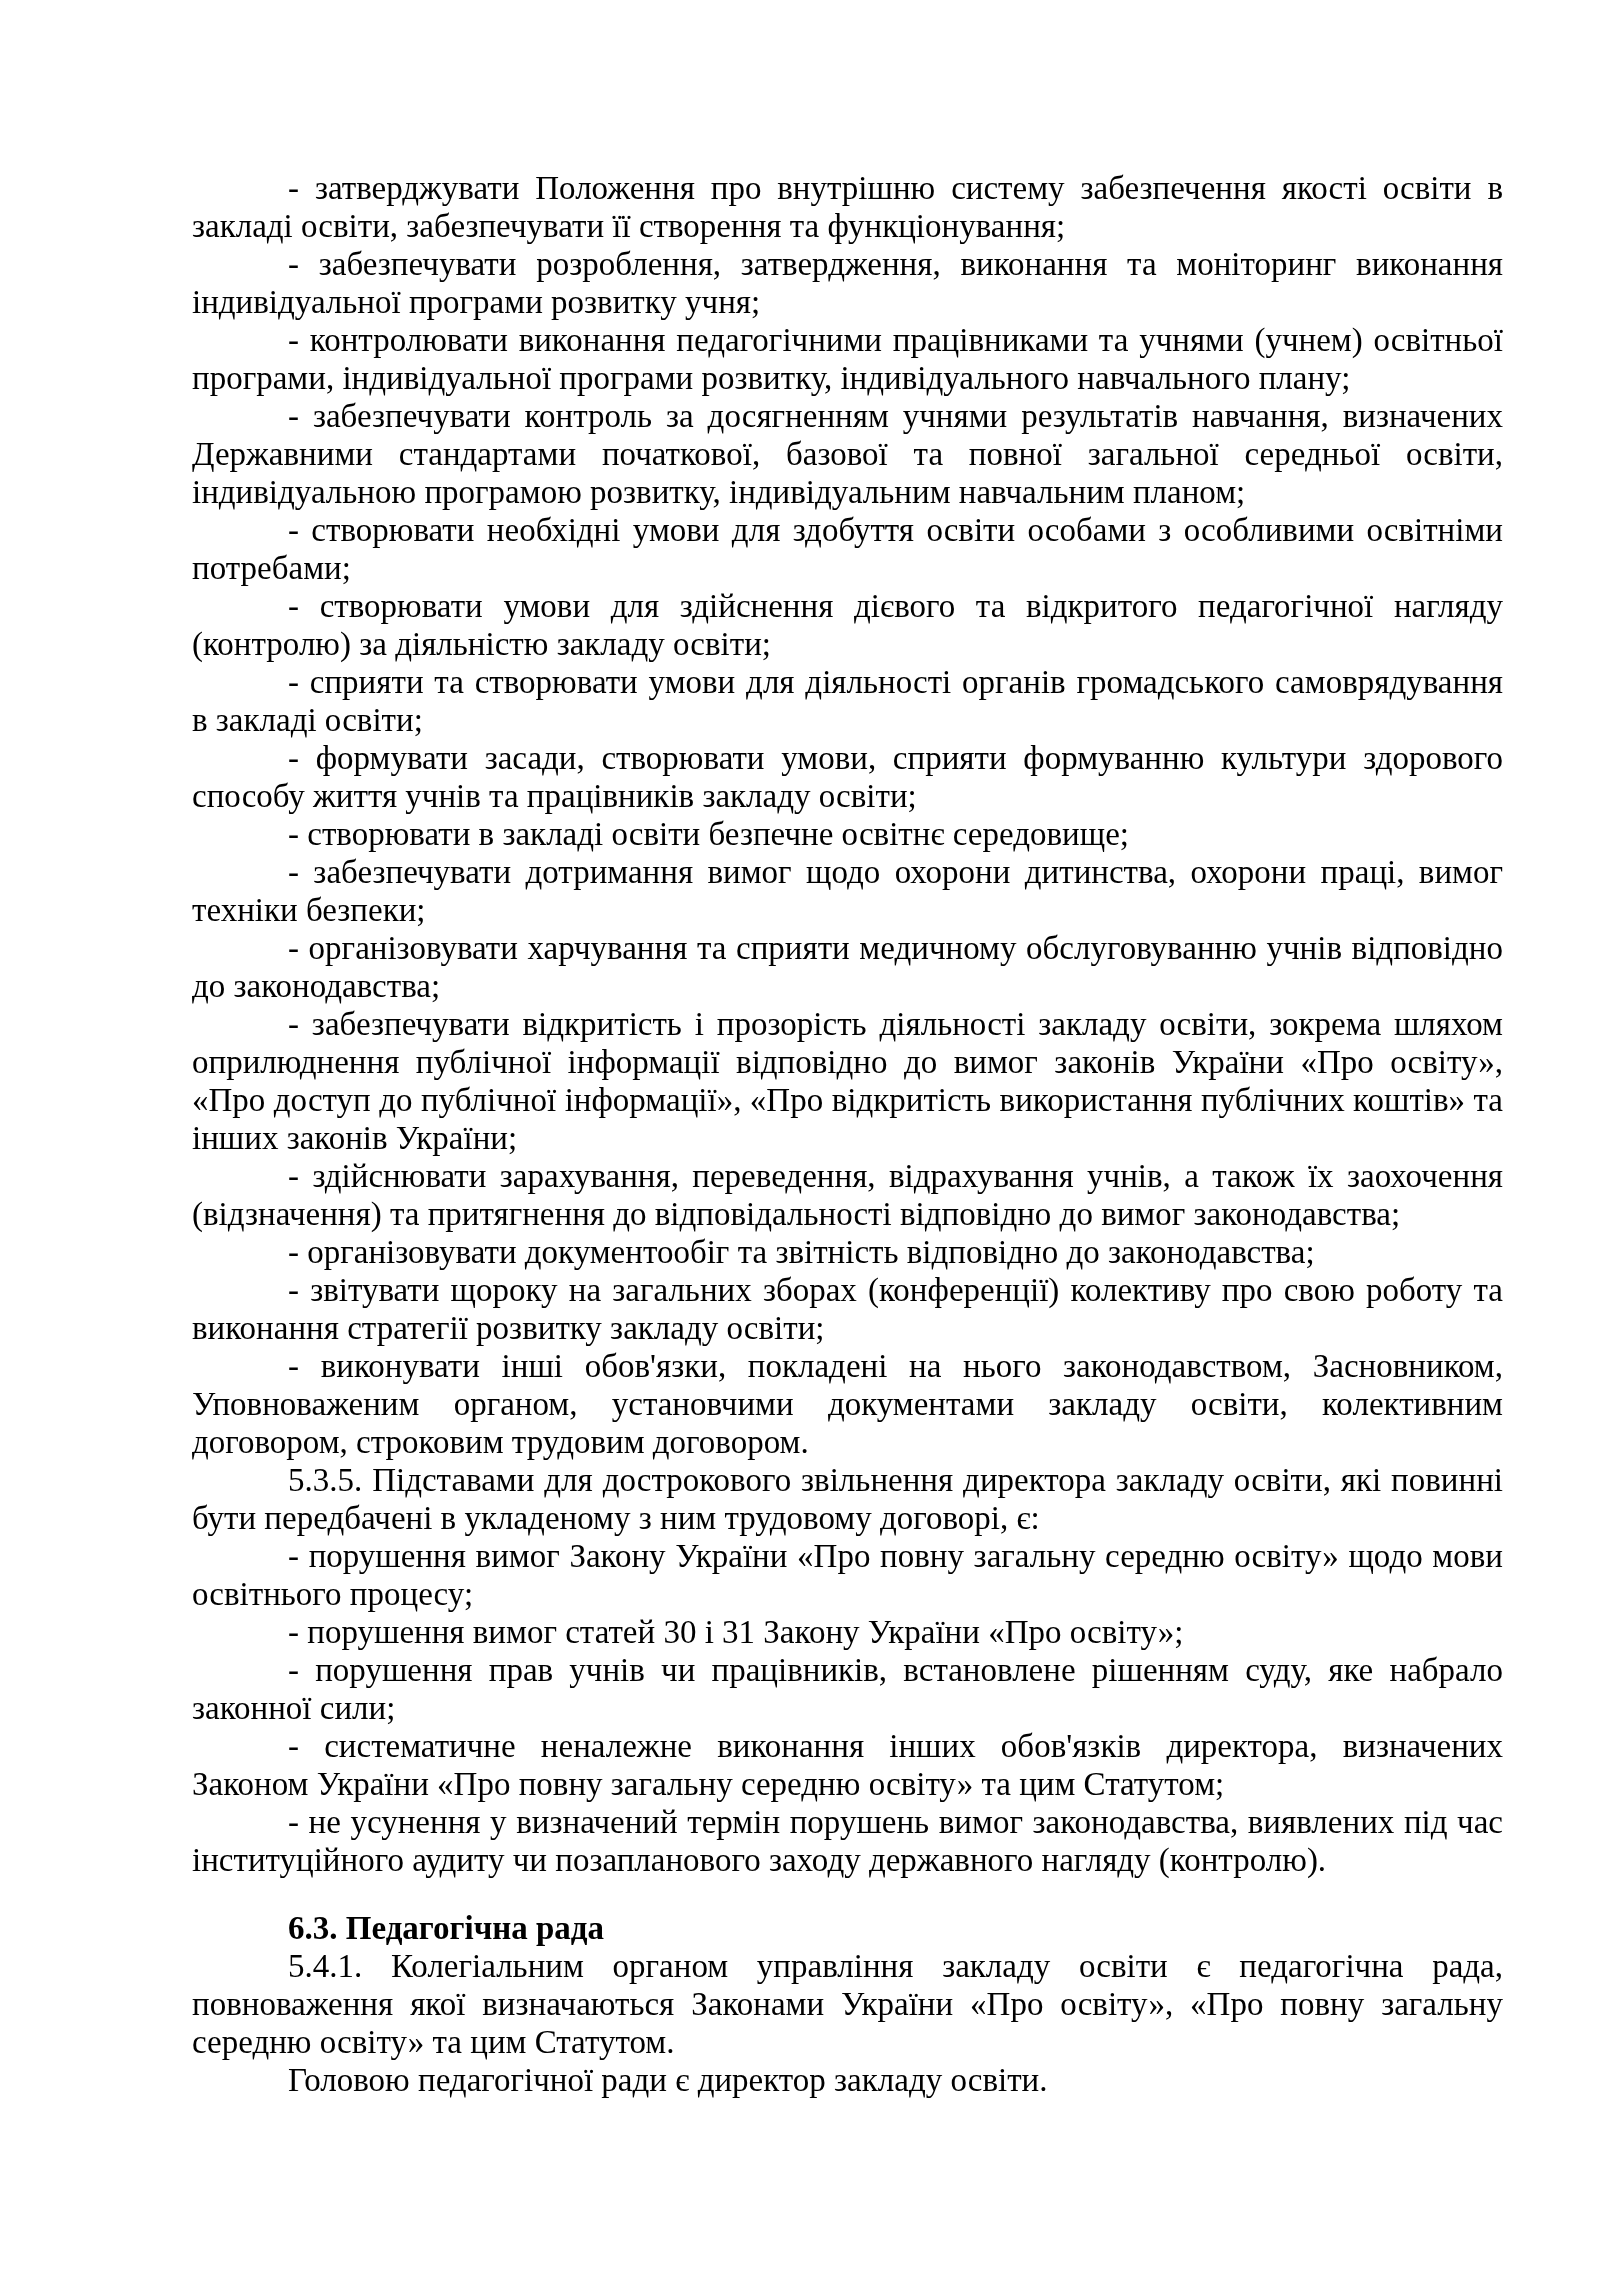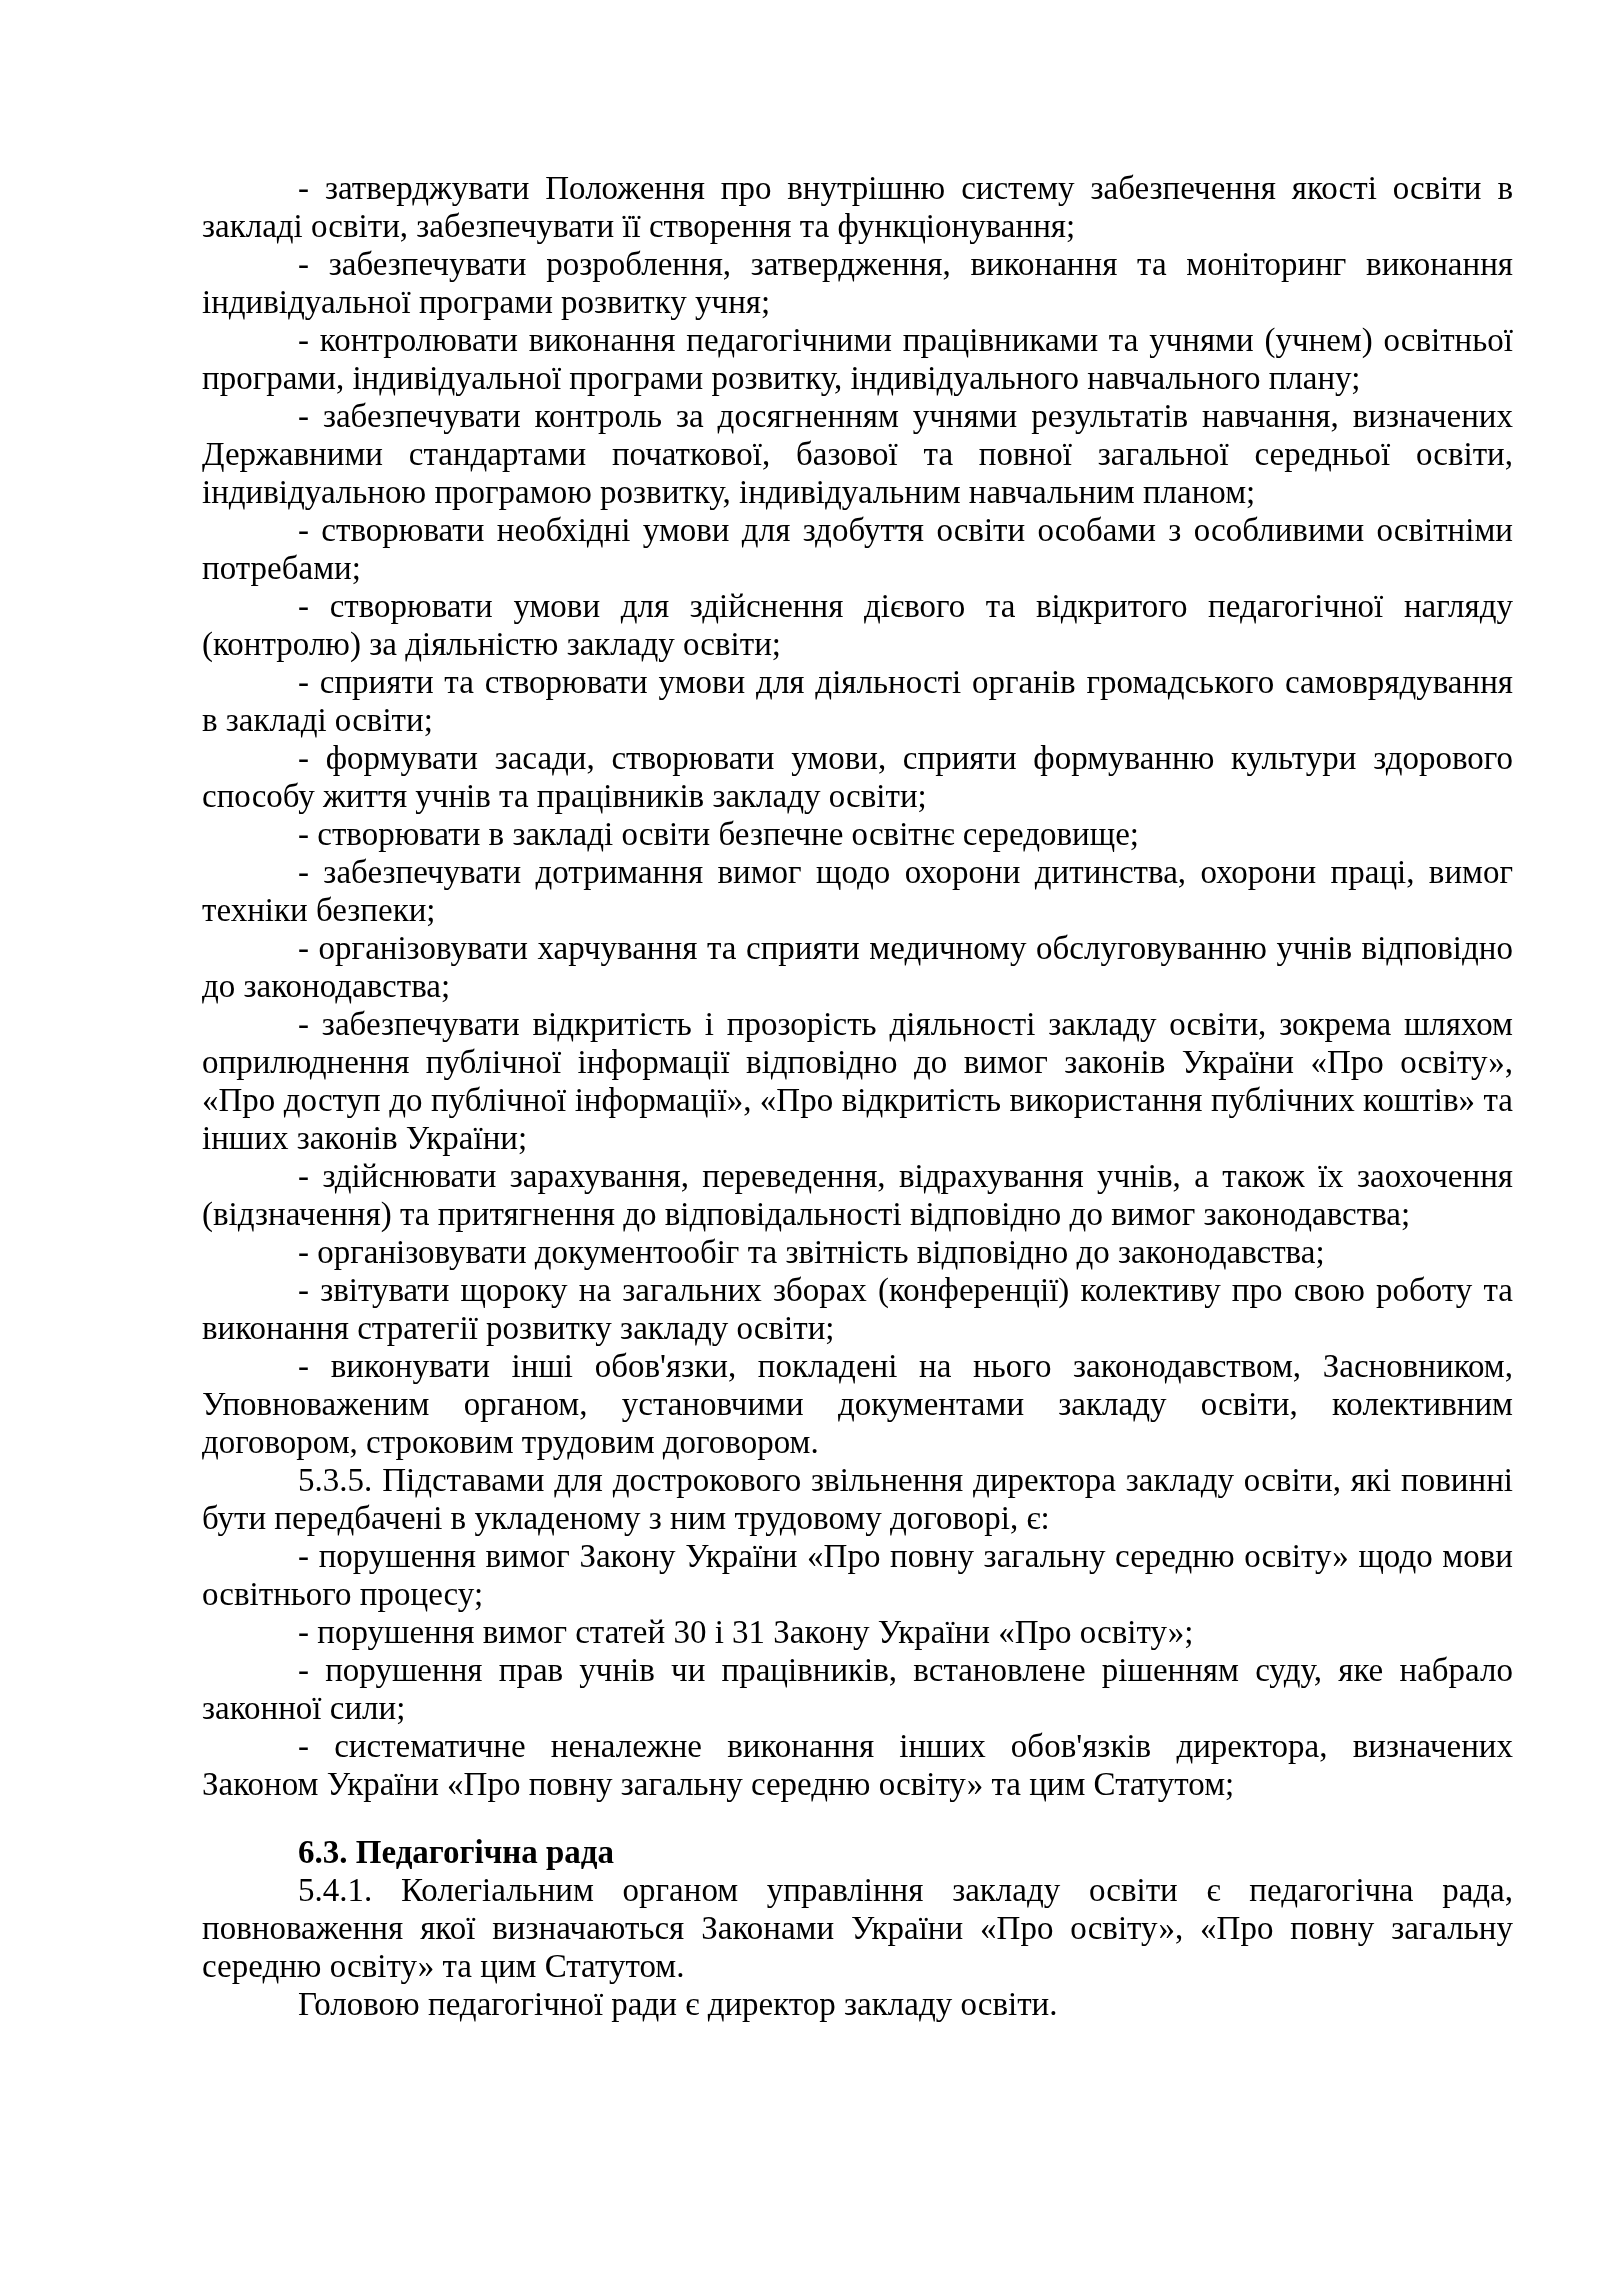--- a/index.html
+++ b/index.html
@@ -15,21 +15,21 @@
     color: #000000;
     font-family: "Liberation Serif", "DejaVu Serif", serif;
   }
   .page {
     position: absolute;
     inset: 0;
     background: #ffffff;
   }
   .text-block {
     position: absolute;
-    left: 202px;
+    left: 192px;
     top: 169px;
     width: 1311px;
     font-size: 33px;
     line-height: 38px;
     text-align: justify;
     text-justify: inter-word;
   }
   .text-block p {
     margin: 0;
     padding: 0;
@@ -65,19 +65,20 @@
     <p>- здійснювати зарахування, переведення, відрахування учнів, а також їх заохочення (відзначення) та притягнення до відповідальності відповідно до вимог законодавства;</p>
     <p>- організовувати документообіг та звітність відповідно до законодавства;</p>
     <p>- звітувати щороку на загальних зборах (конференції) колективу про свою роботу та виконання стратегії розвитку закладу освіти;</p>
     <p>- виконувати інші обов'язки, покладені на нього законодавством, Засновником, Уповноваженим органом, установчими документами закладу освіти, колективним договором, строковим трудовим договором.</p>
 
     <p>5.3.5. Підставами для дострокового звільнення директора закладу освіти, які повинні бути передбачені в укладеному з ним трудовому договорі, є:</p>
     <p>- порушення вимог Закону України «Про повну загальну середню освіту» щодо мови освітнього процесу;</p>
     <p>- порушення вимог статей 30 і 31 Закону України «Про освіту»;</p>
     <p>- порушення прав учнів чи працівників, встановлене рішенням суду, яке набрало законної сили;</p>
     <p>- систематичне неналежне виконання інших обов'язків директора, визначених Законом України «Про повну загальну середню освіту» та цим Статутом;</p>
+    <p>- не усунення у визначений термін порушень вимог законодавства, виявлених під час інституційного аудиту чи позапланового заходу державного нагляду (контролю).</p>
 
     <h2 class="heading">6.3. Педагогічна рада</h2>
     <p>5.4.1. Колегіальним органом управління закладу освіти є педагогічна рада, повноваження якої визначаються Законами України «Про освіту», «Про повну загальну середню освіту» та цим Статутом.</p>
     <p>Головою педагогічної ради є директор закладу освіти.</p>
   </div>
 </div>
 
 
 </body></html>

